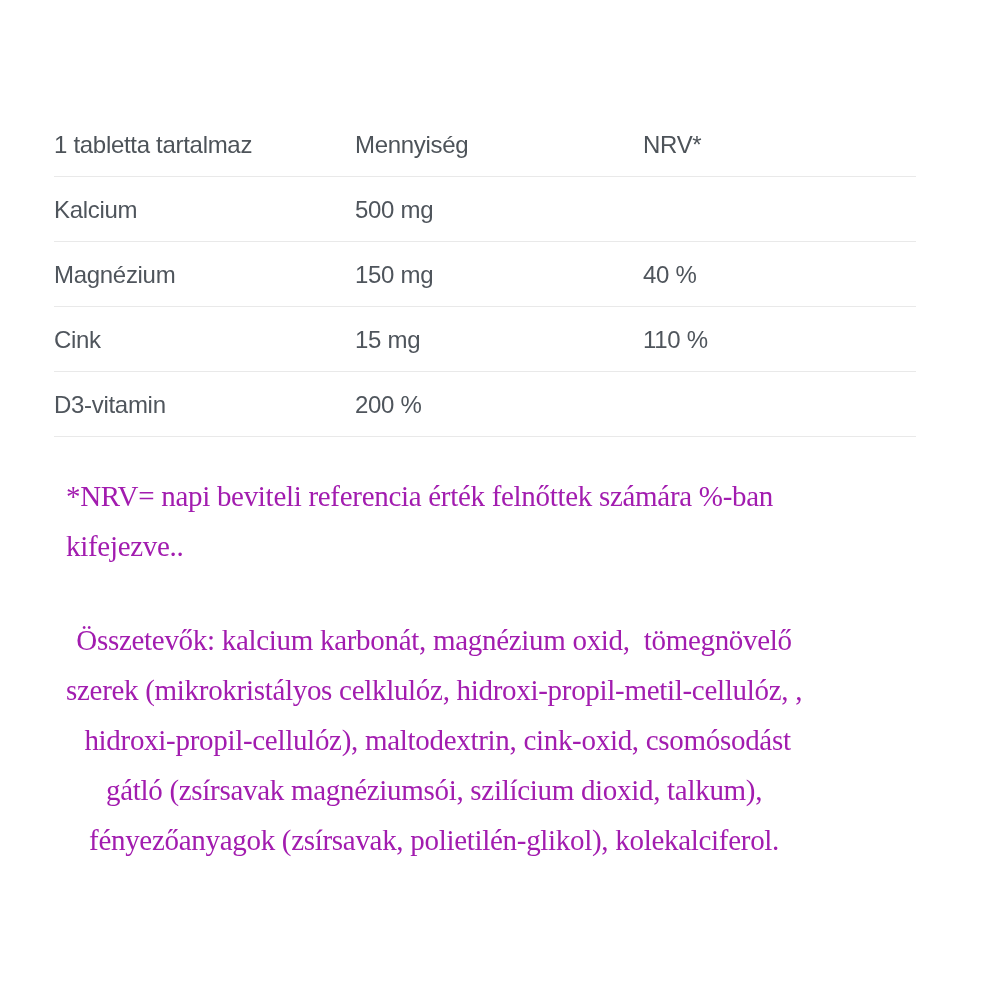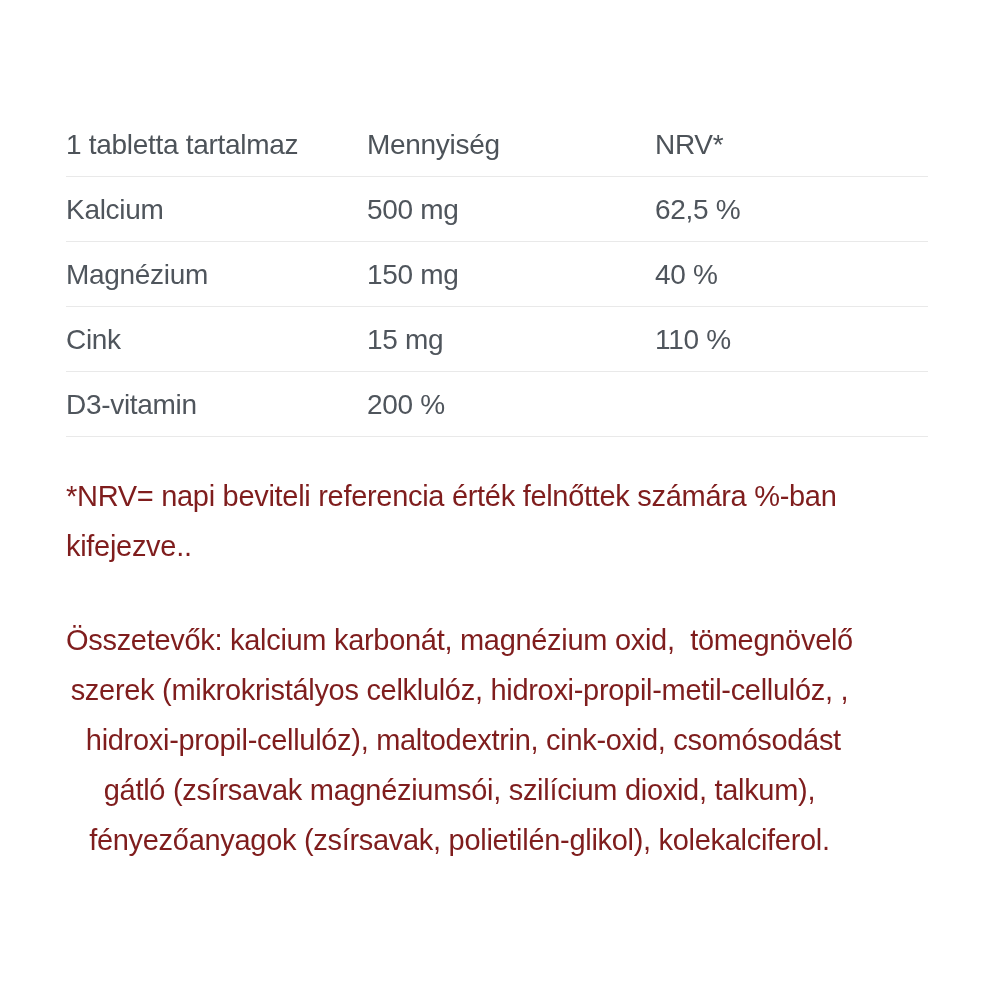--- a/index.html
+++ b/index.html
@@ -11,68 +11,68 @@
   }
   .sheet {
     position: relative;
     width: 1000px; height: 1000px;
     background: #ffffff;
   }
 
   
   .nutri-table {
     position: absolute;
-    left: 66px; top: 112px;
+    left: 54px; top: 112px;
     width: 862px;
     color: #4f555c;
-    font-size: 28px;
+    font-size: 24px;
     letter-spacing: -0.3px;
   }
   .nutri-row {
     display: grid;
     grid-template-columns: 301px 288px 1fr;
     align-items: center;
     height: 65px;
     border-bottom: 1px solid #e9e9e9;
   }
   .nutri-row .cell {
     white-space: nowrap;
     line-height: 65px;
   }
   .nutri-row.header .cell { color: #4d5359; }
 
   
   .para {
     position: absolute;
     left: 66px;
-    color: #7f1d1d;
+    color: #a21caf;
     font-size: 29px;
     line-height: 50px;
     letter-spacing: -0.3px;
     white-space: pre;
+    font-family: Liberation Serif, serif;
   }
   .footnote { top: 471px; }
   .ingredients { top: 615px; text-align: center; }
 </style>
 </head>
 <body>
 
 <div class="sheet">
 
   <div class="nutri-table">
     <div class="nutri-row header">
       <div class="cell">1 tabletta tartalmaz</div>
       <div class="cell">Mennyiség</div>
       <div class="cell">NRV*</div>
     </div>
 
     <div class="nutri-row">
       <div class="cell">Kalcium</div>
       <div class="cell">500 mg</div>
-      <div class="cell">62,5 %</div>
     </div>
 
     <div class="nutri-row">
       <div class="cell">Magnézium</div>
       <div class="cell">150 mg</div>
       <div class="cell">40 %</div>
     </div>
 
     <div class="nutri-row">
       <div class="cell">Cink</div>

